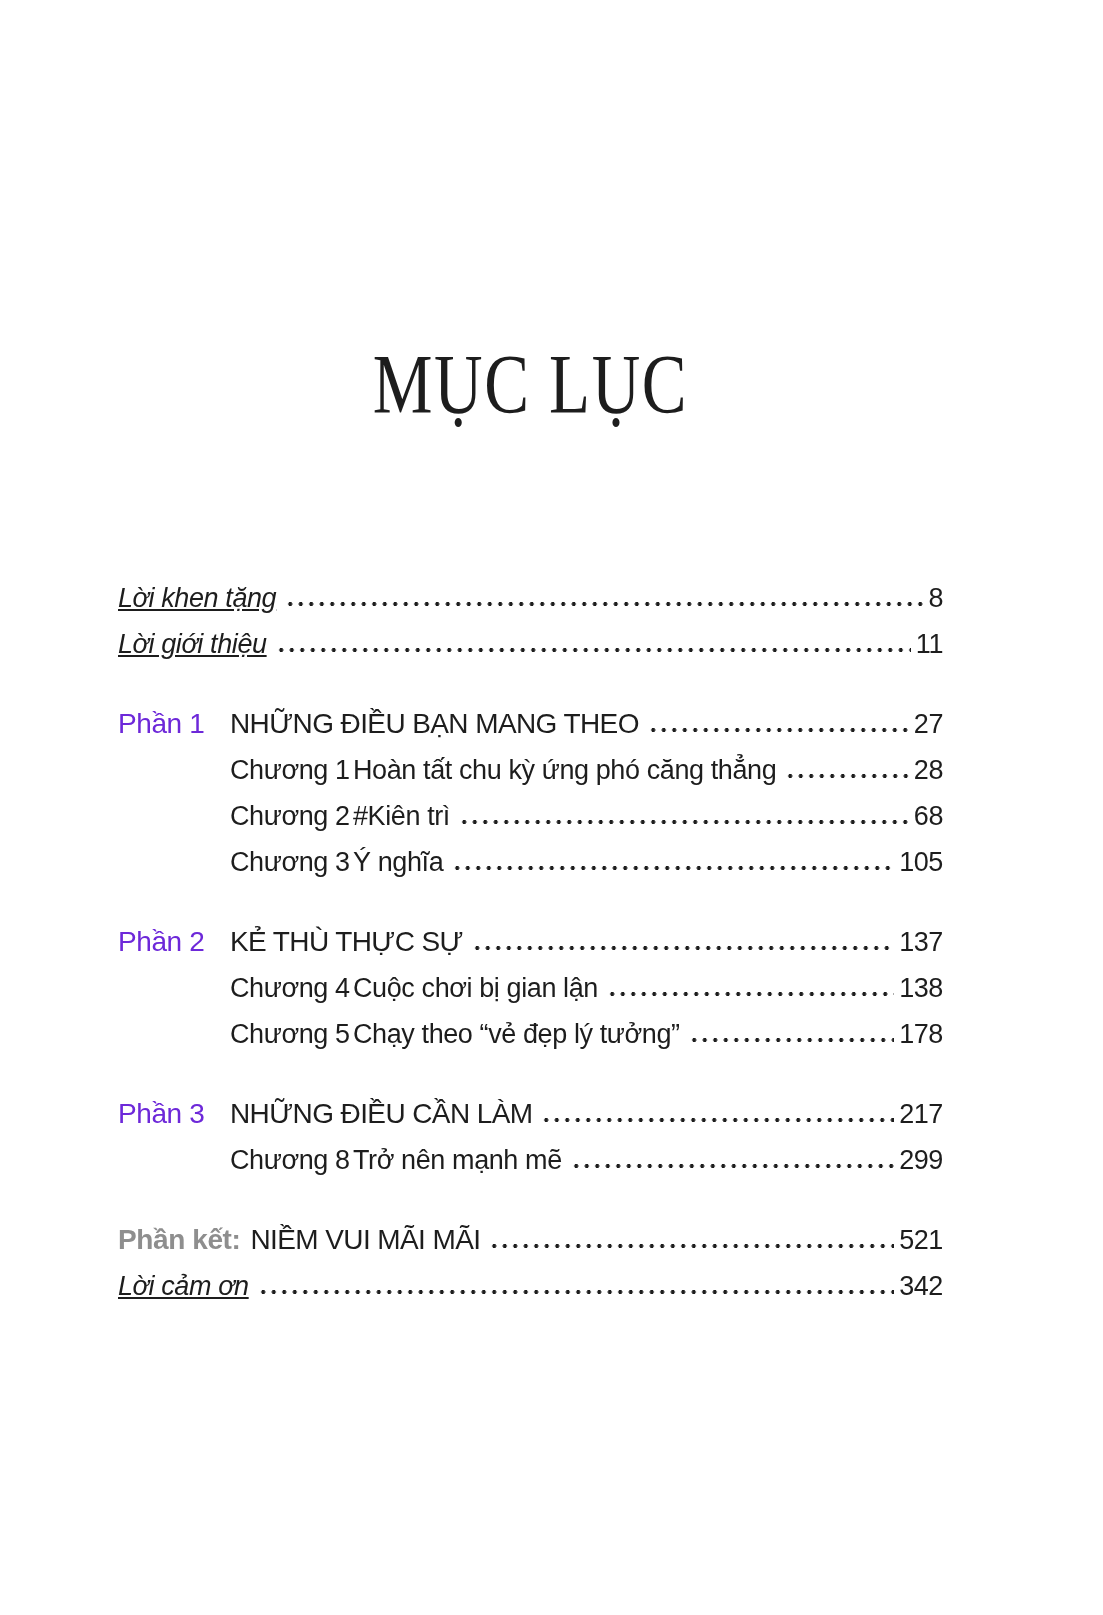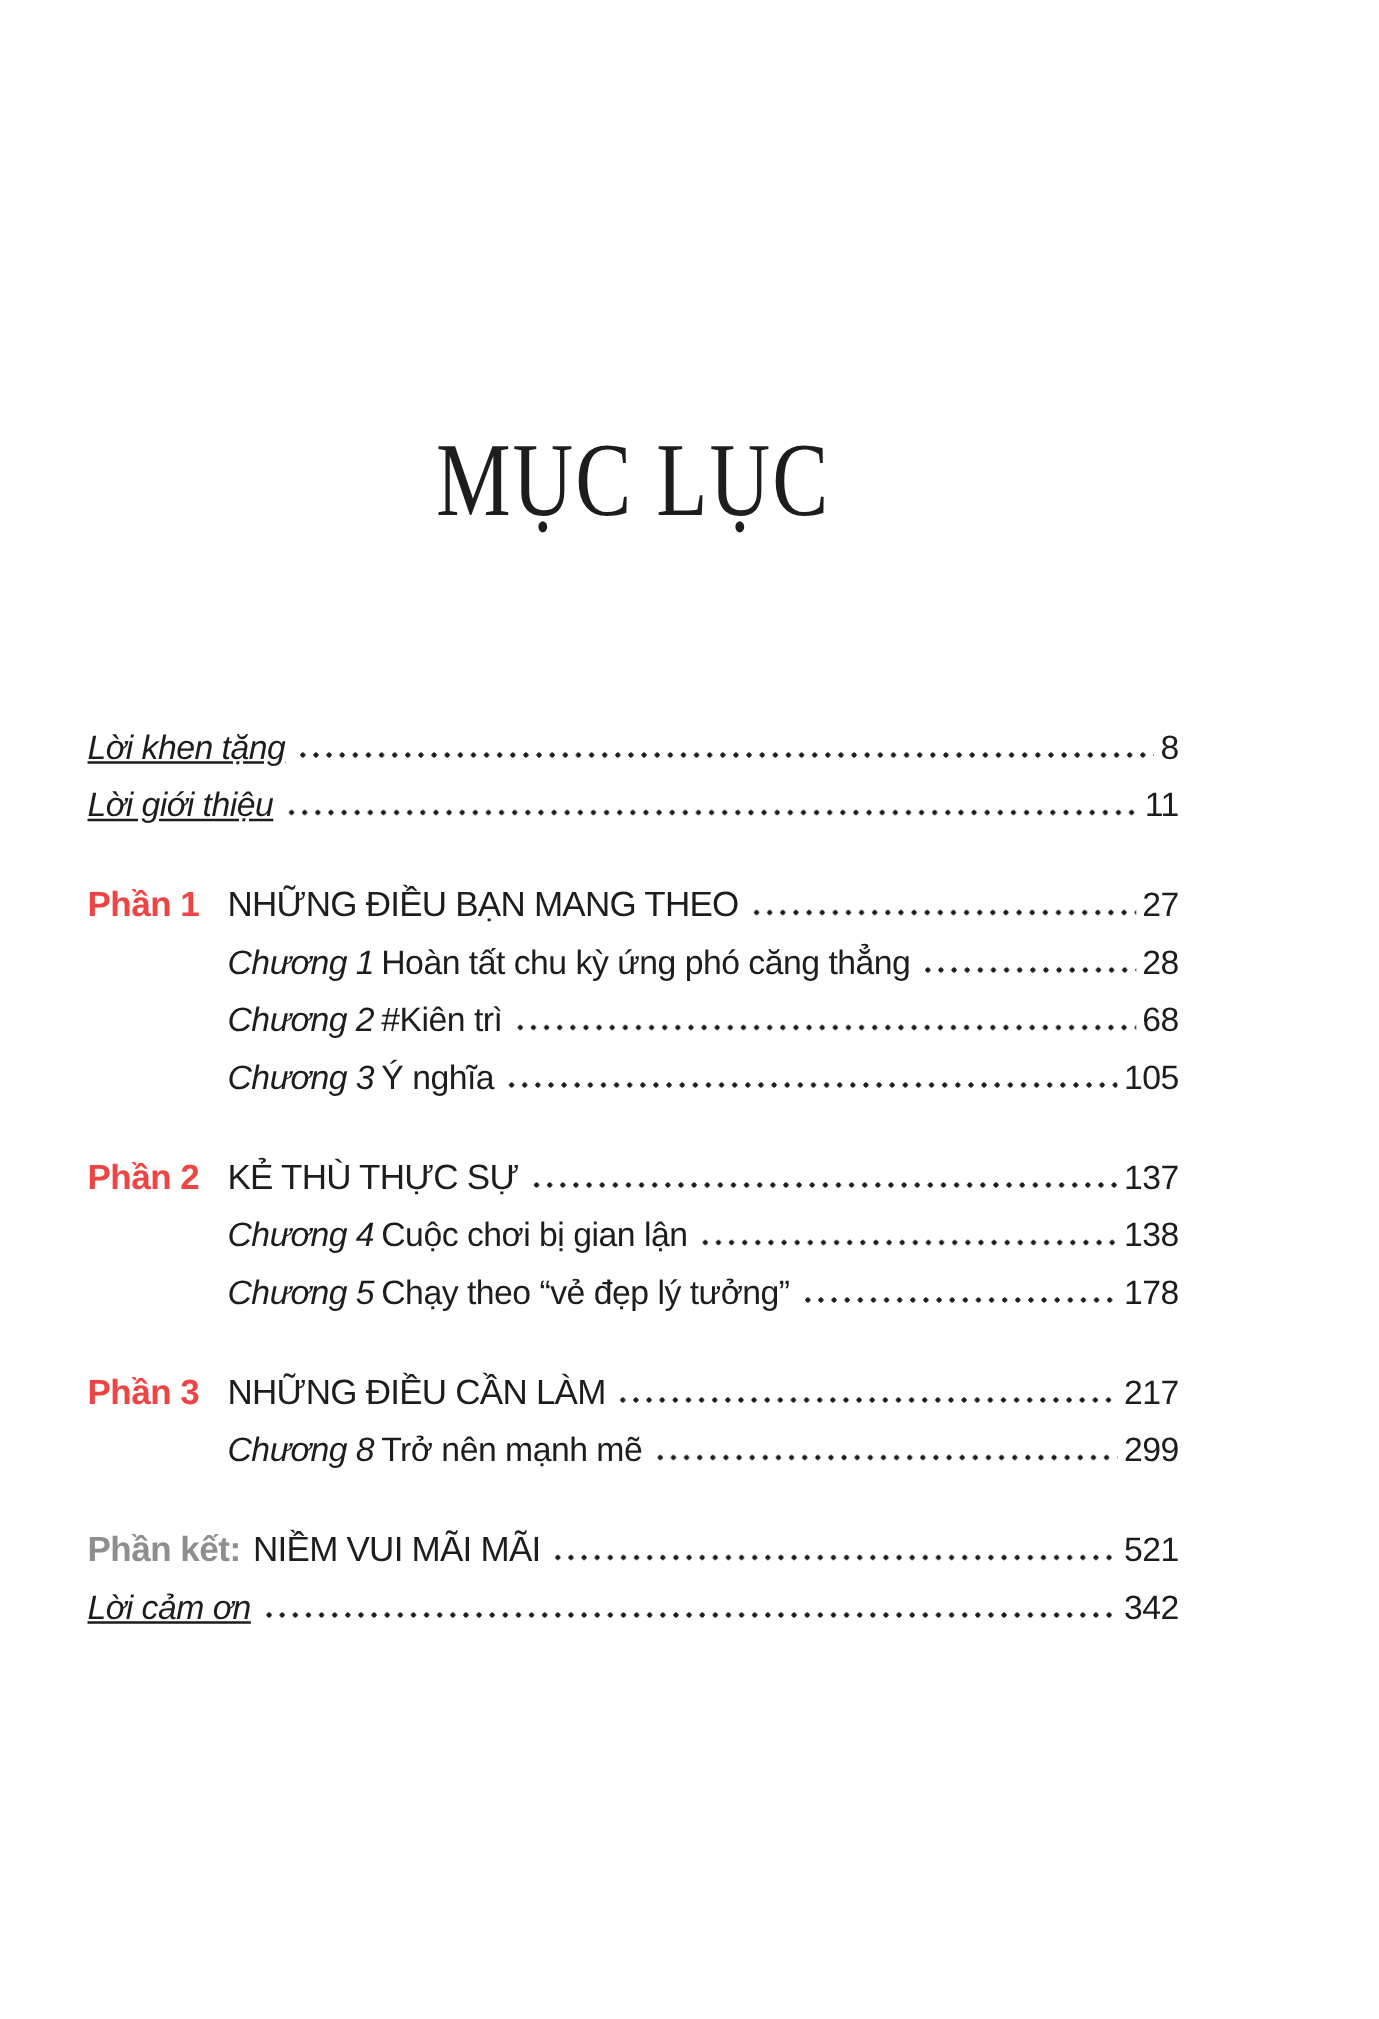--- a/index.html
+++ b/index.html
@@ -11,21 +11,21 @@
     width: 1103px;
     height: 1615px;
     font-family: "Liberation Sans", sans-serif;
     color: #1d1d1d;
     overflow: hidden;
   }
   .page {
     box-sizing: border-box;
     width: 1103px;
     height: 1615px;
-    padding: 330px 160px 0 70px;
+    padding: 330px 160px 0 118px;
   }
   .page-title {
     font-family: "Liberation Serif", serif;
     font-size: 84px;
     line-height: 110px;
     text-align: center;
     letter-spacing: 2px;
     font-weight: 500;
     transform: scaleX(0.80);
     transform-origin: 50% 50%;
@@ -45,41 +45,40 @@
     font-size: 27px;
     letter-spacing: -0.4px;
     white-space: nowrap;
   }
   .fm-label {
     font-style: italic;
     text-decoration: underline;
   }
   .part-label {
     flex: 0 0 112px;
-    color: #ef4444;
-    font-weight: 700;
+    color: #6d28d9;
+    font-weight: 400;
     font-size: 28px;
   }
   .part-title {
     font-weight: 400;
     font-size: 28px;
     letter-spacing: -0.6px;
   }
   .concl-label {
     color: #8e8e8e;
     font-weight: 700;
     font-size: 28px;
     margin-right: 10px;
   }
   .indent {
     flex: 0 0 112px;
   }
   .chapter-label {
     flex: 0 0 123px;
-    font-style: italic;
   }
   .leader {
     flex: 1 1 auto;
     height: 6px;
     margin: 0 5px 0 9px;
     background-image: radial-gradient(circle, #1d1d1d 1.8px, rgba(0,0,0,0) 2.2px);
     background-size: 10.5px 6px;
     background-repeat: repeat-x;
     background-position: left bottom;
   }

